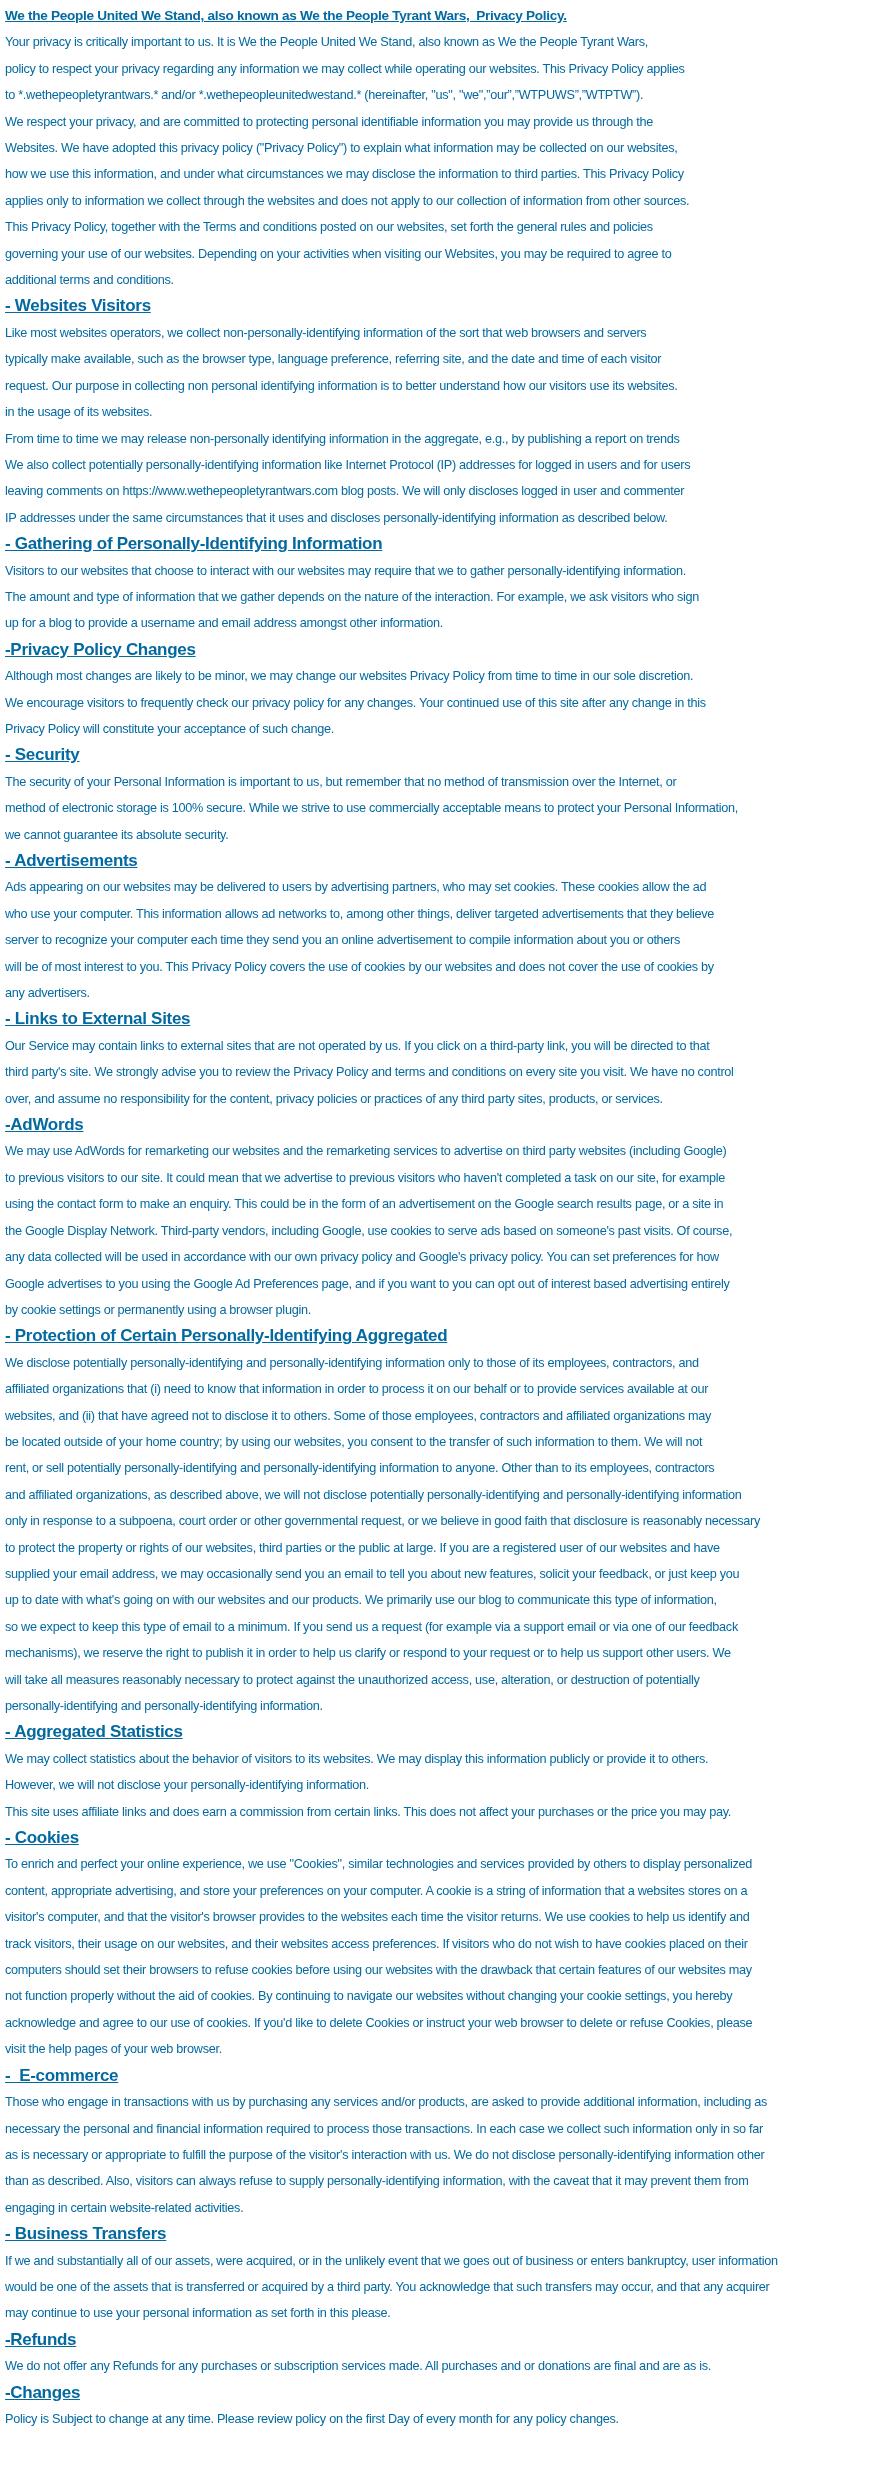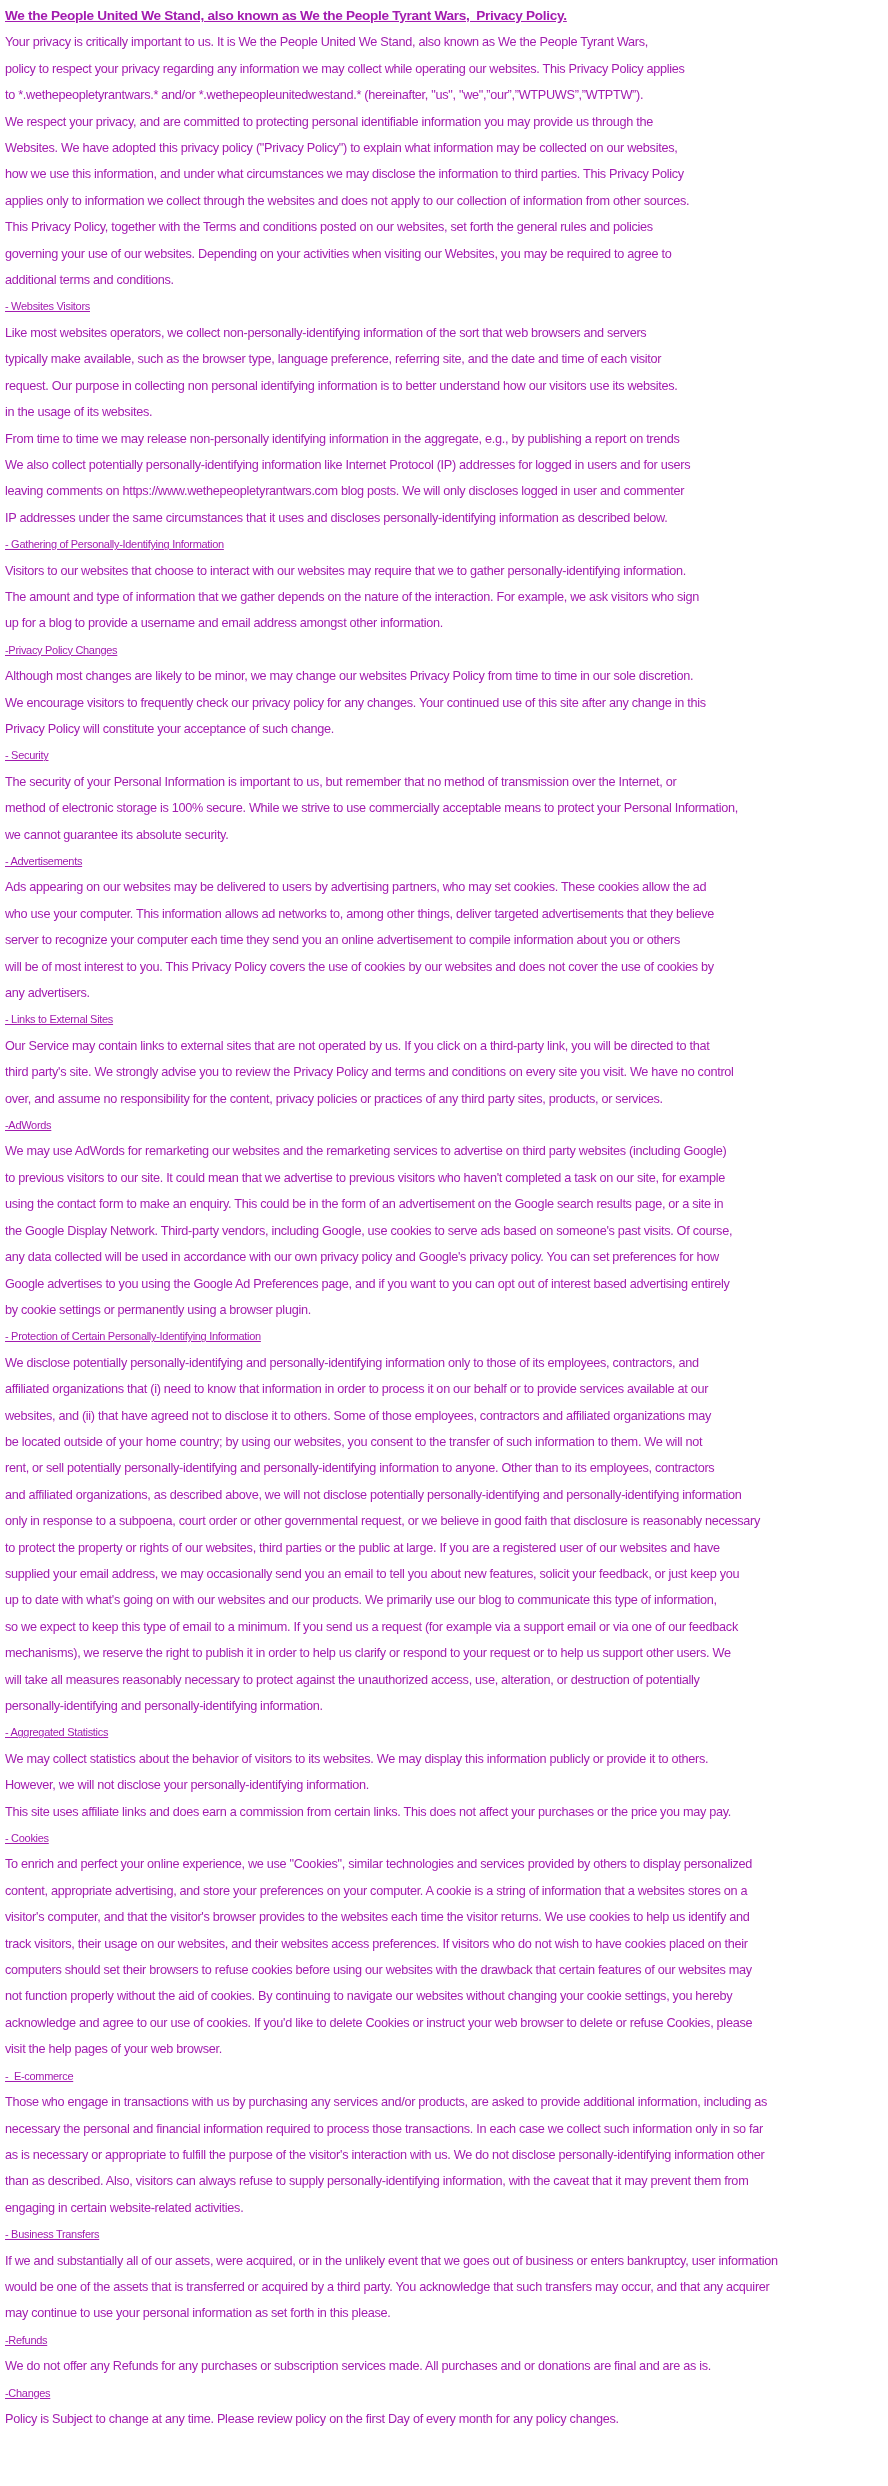--- a/index.html
+++ b/index.html
@@ -5,39 +5,39 @@
   html, body {
     margin: 0;
     padding: 0;
     background: #ffffff;
     overflow-x: hidden;
   }
   .doc {
     width: 888px;
     box-sizing: border-box;
     padding: 3px 6px 0 5px;
-    color: #a21caf;
+    color: #0369a1;
     font-family: "Liberation Sans", "DejaVu Sans", sans-serif;
     font-size: 12.7px;
     letter-spacing: -0.3px;
   }
   .title, .heading, .line {
     line-height: 26.4px;
     white-space: pre;
     overflow: hidden;
     margin: 0;
   }
   .title {
     font-size: 13.6px;
     font-weight: bold;
     text-decoration: underline;
   }
   .heading {
-    font-size: 11px;
-    font-weight: normal;
+    font-size: 17px;
+    font-weight: bold;
     text-decoration: underline;
   }
 </style>
 </head>
 <body>
 
 <main class="doc">
   <h1 class="title">We the People United We Stand, also known as We the People Tyrant Wars,  Privacy Policy.</h1>
   <div id="sections">
       <div class="line">Your privacy is critically important to us. It is We the People United We Stand, also known as We the People Tyrant Wars,</div>
@@ -82,21 +82,21 @@
       <div class="line">third party's site. We strongly advise you to review the Privacy Policy and terms and conditions on every site you visit. We have no control</div>
       <div class="line">over, and assume no responsibility for the content, privacy policies or practices of any third party sites, products, or services.</div>
       <div class="heading">-AdWords</div>
       <div class="line">We may use AdWords for remarketing our websites and the remarketing services to advertise on third party websites (including Google)</div>
       <div class="line">to previous visitors to our site. It could mean that we advertise to previous visitors who haven't completed a task on our site, for example</div>
       <div class="line">using the contact form to make an enquiry. This could be in the form of an advertisement on the Google search results page, or a site in</div>
       <div class="line">the Google Display Network. Third-party vendors, including Google, use cookies to serve ads based on someone's past visits. Of course,</div>
       <div class="line">any data collected will be used in accordance with our own privacy policy and Google's privacy policy. You can set preferences for how</div>
       <div class="line">Google advertises to you using the Google Ad Preferences page, and if you want to you can opt out of interest based advertising entirely</div>
       <div class="line">by cookie settings or permanently using a browser plugin.</div>
-      <div class="heading">- Protection of Certain Personally-Identifying Information</div>
+      <div class="heading">- Protection of Certain Personally-Identifying Aggregated</div>
       <div class="line">We disclose potentially personally-identifying and personally-identifying information only to those of its employees, contractors, and</div>
       <div class="line">affiliated organizations that (i) need to know that information in order to process it on our behalf or to provide services available at our</div>
       <div class="line">websites, and (ii) that have agreed not to disclose it to others. Some of those employees, contractors and affiliated organizations may</div>
       <div class="line">be located outside of your home country; by using our websites, you consent to the transfer of such information to them. We will not</div>
       <div class="line">rent, or sell potentially personally-identifying and personally-identifying information to anyone. Other than to its employees, contractors</div>
       <div class="line">and affiliated organizations, as described above, we will not disclose potentially personally-identifying and personally-identifying information</div>
       <div class="line">only in response to a subpoena, court order or other governmental request, or we believe in good faith that disclosure is reasonably necessary</div>
       <div class="line">to protect the property or rights of our websites, third parties or the public at large. If you are a registered user of our websites and have</div>
       <div class="line">supplied your email address, we may occasionally send you an email to tell you about new features, solicit your feedback, or just keep you</div>
       <div class="line">up to date with what's going on with our websites and our products. We primarily use our blog to communicate this type of information,</div>

